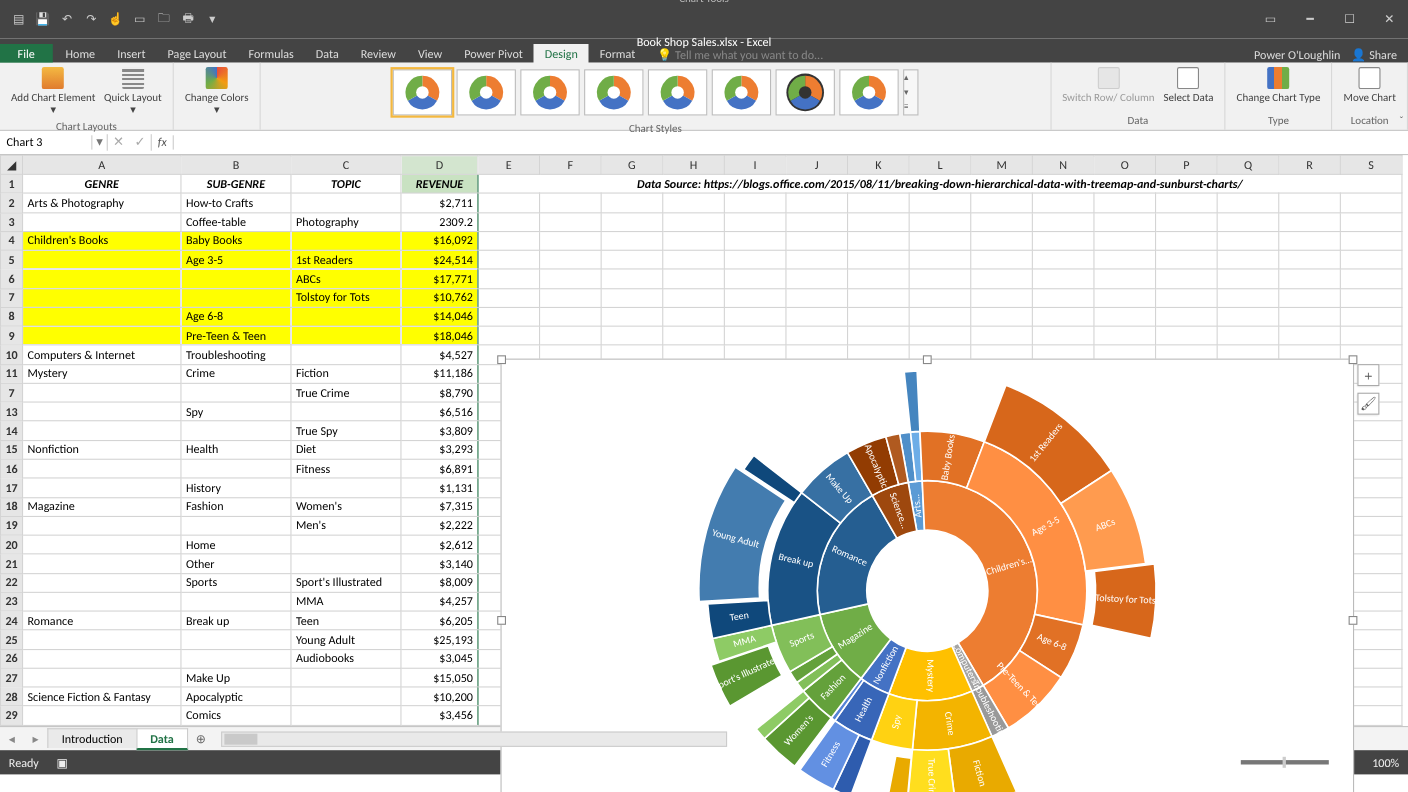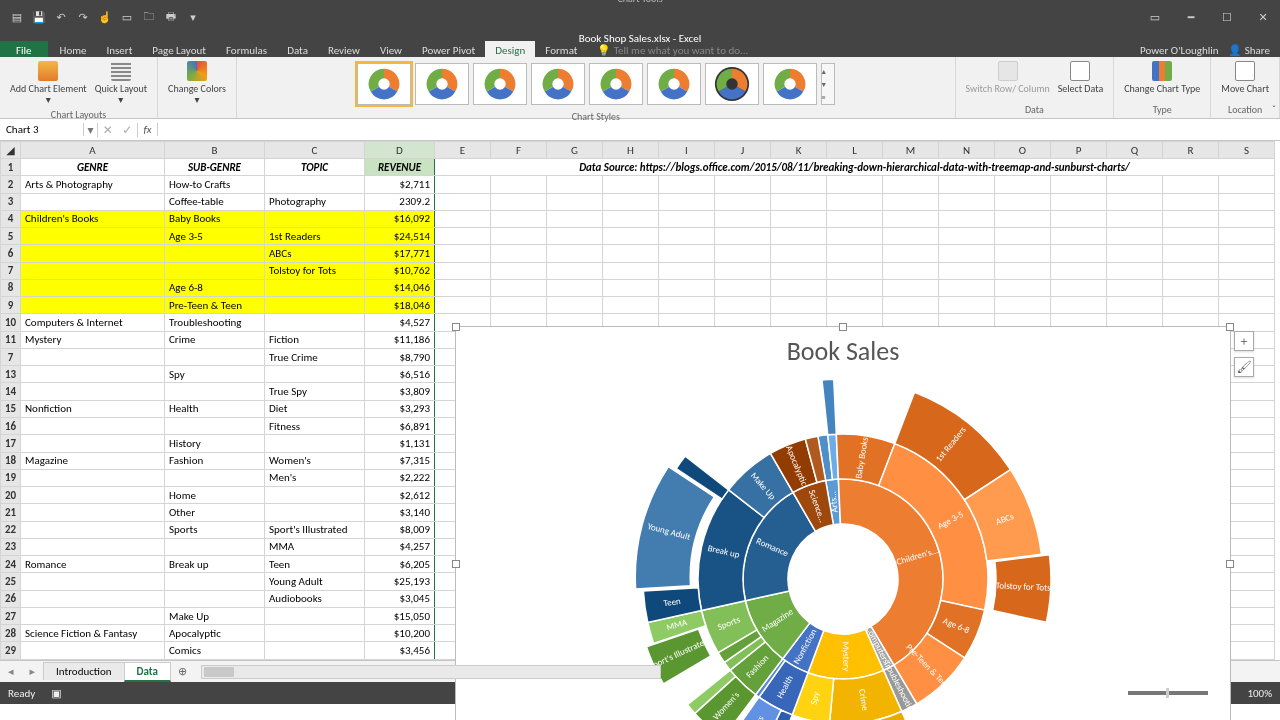--- a/index.html
+++ b/index.html
@@ -937,21 +937,20 @@
           <td class="cell"></td>
         </tr>
       </tbody>
     </table>
 
   <div class="chart-area">
     <div class="side-btns">
       <div class="side-btn">＋</div>
       <div class="side-btn">🖌</div>
     </div>
-    <div class="chart-title">Book Sales</div>
     <svg class="sunburst" id="sun" width="440" height="420" viewBox="-220 -210 440 420">
         <path d="M -9.550649771681167 -54.16442641567144
            L -17.36481776669303 -98.4807753012208
            A 100 100 0 0 1 -4.6101106089038275 -99.89367787890119
            L -2.535560834897105 -54.94152283339565
            A 55 55 0 0 0 -9.550649771681167 -54.16442641567144 Z" fill="#5B9BD5" stroke="#fff" stroke-width="1.5"></path>
         <text class="arc-lbl" x="-8.532867646499772" y="-77.02882687492597" text-anchor="middle" dominant-baseline="middle" transform="rotate(-96.32116766925374 -8.532867646499772 -77.02882687492597)">Arts…</text>
         <path d="M -17.36481776669303 -98.4807753012208
            L -25.178985761704894 -142.79712418677016
            A 145 145 0 0 1 -15.22389184545949 -144.19858916465773

